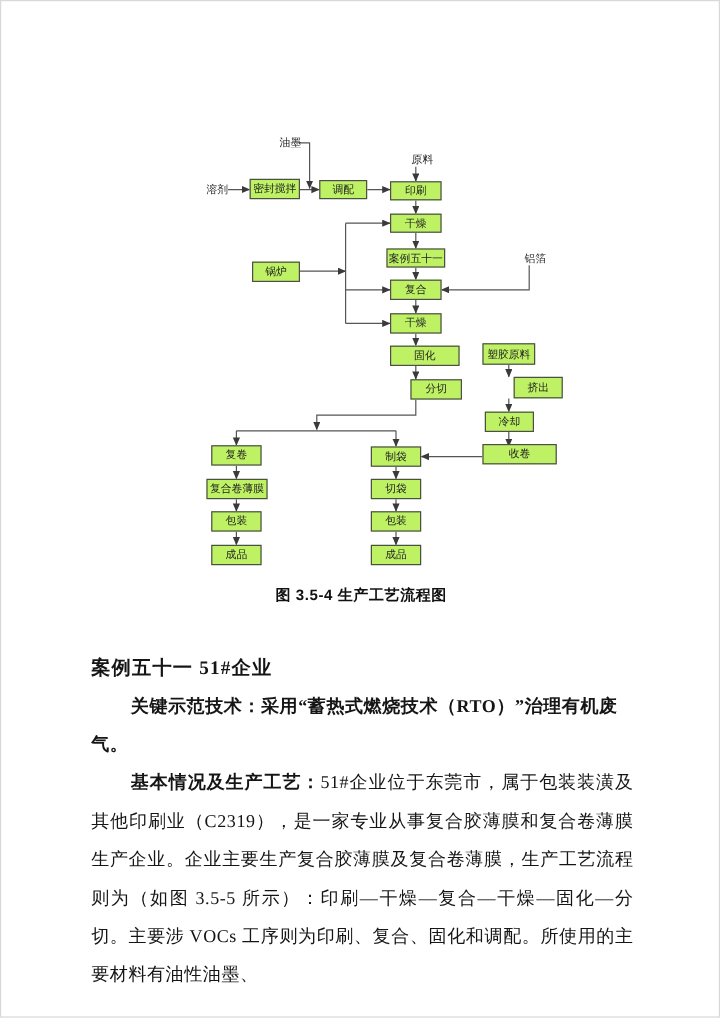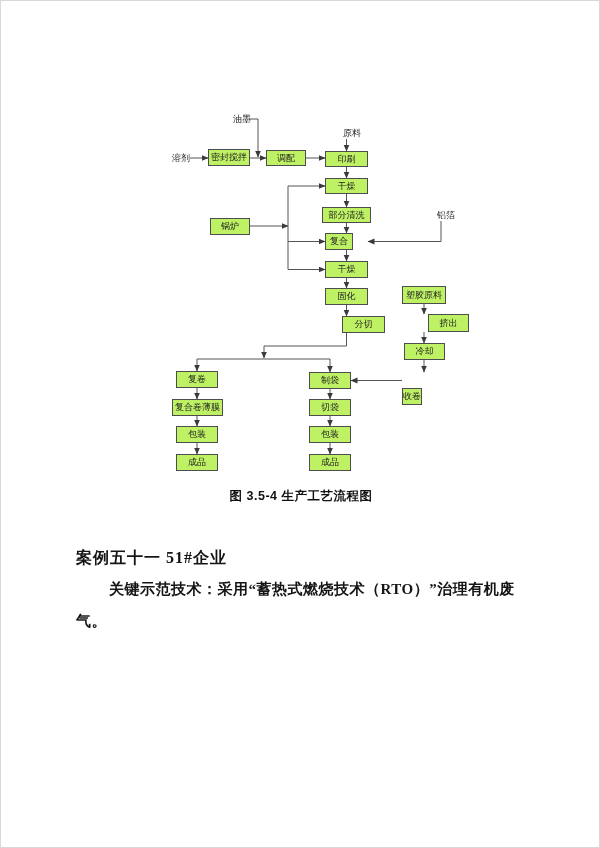--- a/index.html
+++ b/index.html
@@ -109,45 +109,46 @@
     <div class="fc-label" style="left:222px;top:112px;width:28px">油墨</div>
     <div class="fc-label" style="left:161px;top:151px;width:28px">溶剂</div>
     <div class="fc-label" style="left:332px;top:126px;width:28px">原料</div>
     <div class="fc-label" style="left:426px;top:208px;width:28px">铝箔</div>
 
     <div class="fc-box" style="left:207px;top:148px;width:42px;height:17px">密封搅拌</div>
     <div class="fc-box" style="left:265px;top:149px;width:40px;height:16px">调配</div>
     <div class="fc-box" style="left:324px;top:150px;width:43px;height:16px">印刷</div>
 
     <div class="fc-box" style="left:324px;top:177px;width:43px;height:16px">干燥</div>
-    <div class="fc-box" style="left:321px;top:206px;width:49px;height:16px">部分清洗</div>
-    <div class="fc-box" style="left:324px;top:232px;width:28px;height:17px">复合</div>
+    <div class="fc-box" style="left:321px;top:206px;width:49px;height:16px">案例五十一</div>
+    <div class="fc-box" style="left:324px;top:232px;width:43px;height:17px">复合</div>
     <div class="fc-box" style="left:324px;top:260px;width:43px;height:17px">干燥</div>
-    <div class="fc-box" style="left:324px;top:287px;width:43px;height:17px">固化</div>
+    <div class="fc-box" style="left:324px;top:287px;width:58px;height:17px">固化</div>
     <div class="fc-box" style="left:341px;top:315px;width:43px;height:17px">分切</div>
 
     <div class="fc-box" style="left:209px;top:217px;width:40px;height:17px">锅炉</div>
 
     <div class="fc-box" style="left:401px;top:285px;width:44px;height:18px">塑胶原料</div>
     <div class="fc-box" style="left:427px;top:313px;width:41px;height:18px">挤出</div>
     <div class="fc-box" style="left:403px;top:342px;width:41px;height:17px">冷却</div>
-    <div class="fc-box" style="left:401px;top:387px;width:20px;height:17px">收卷</div>
+    <div class="fc-box" style="left:401px;top:369px;width:62px;height:17px">收卷</div>
 
     <div class="fc-box" style="left:175px;top:370px;width:42px;height:17px">复卷</div>
     <div class="fc-box" style="left:171px;top:398px;width:51px;height:17px">复合卷薄膜</div>
     <div class="fc-box" style="left:175px;top:425px;width:42px;height:17px">包装</div>
     <div class="fc-box" style="left:175px;top:453px;width:42px;height:17px">成品</div>
 
     <div class="fc-box" style="left:308px;top:371px;width:42px;height:17px">制袋</div>
     <div class="fc-box" style="left:308px;top:398px;width:42px;height:17px">切袋</div>
     <div class="fc-box" style="left:308px;top:425px;width:42px;height:17px">包装</div>
     <div class="fc-box" style="left:308px;top:453px;width:42px;height:17px">成品</div>
   </div>
 
   <div class="caption">图 3.5-4  生产工艺流程图</div>
 
   <div class="textblock">
     <h3 class="case-heading">案例五十一 51#企业</h3>
     <p class="keytech">关键示范技术：采用“蓄热式燃烧技术（RTO）”治理有机废气。</p>
+    <p class="para"><b>基本情况及生产工艺：</b><span>51#企业位于东莞市，属于包装装潢及其他印刷业（C2319），是一家专业从事复合胶薄膜和复合卷薄膜生产企业。企业主要生产复合胶薄膜及复合卷薄膜，生产工艺流程则为（如图 3.5-5 所示）：印刷—干燥—复合—干燥—固化—分切。主要涉 VOCs 工序则为印刷、复合、固化和调配。所使用的主要材料有油性油墨、</span></p>
   </div>
 
 
 </div>
 
 </body></html>

